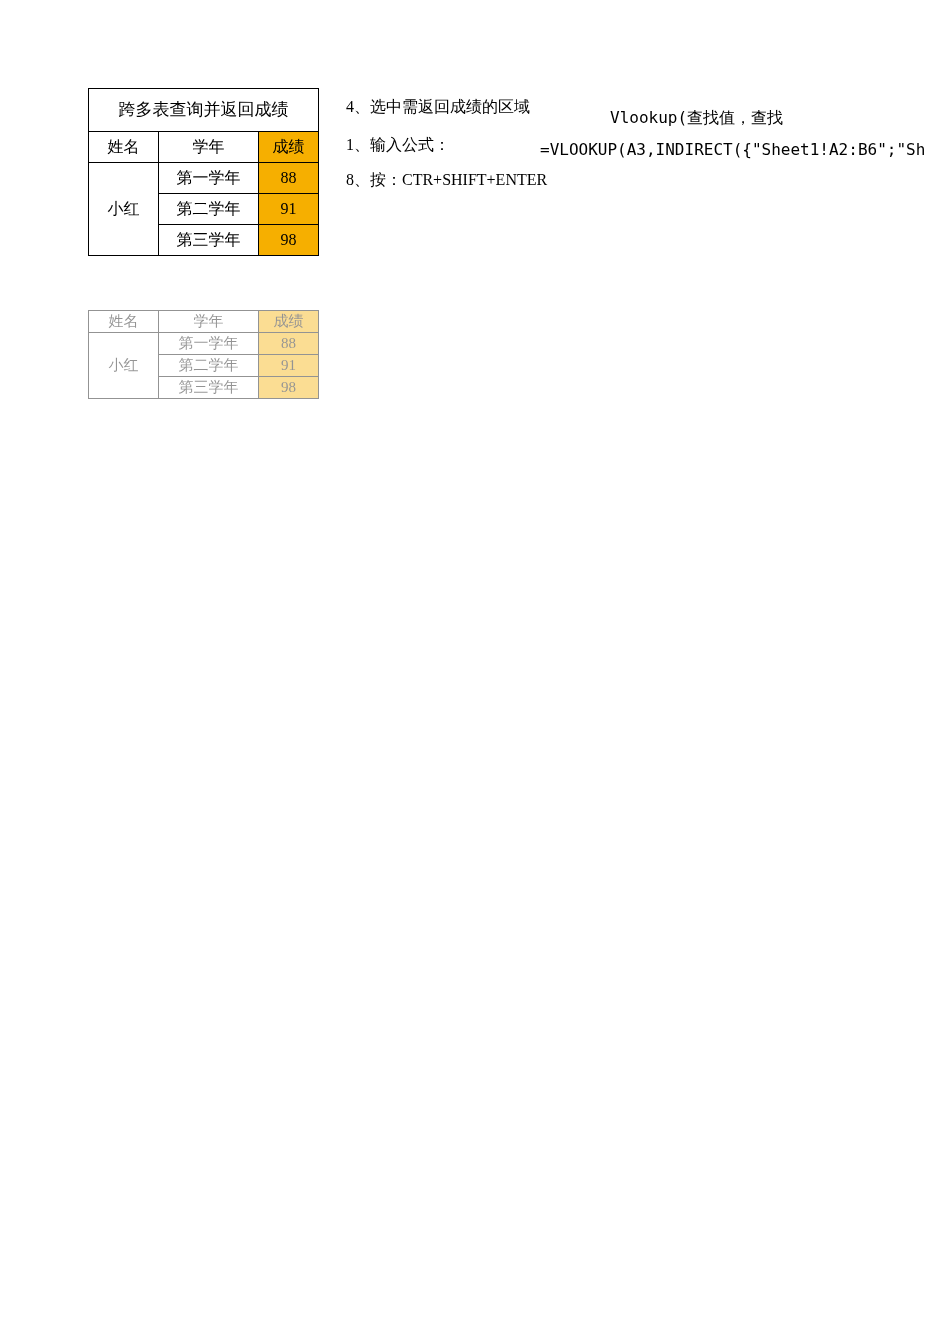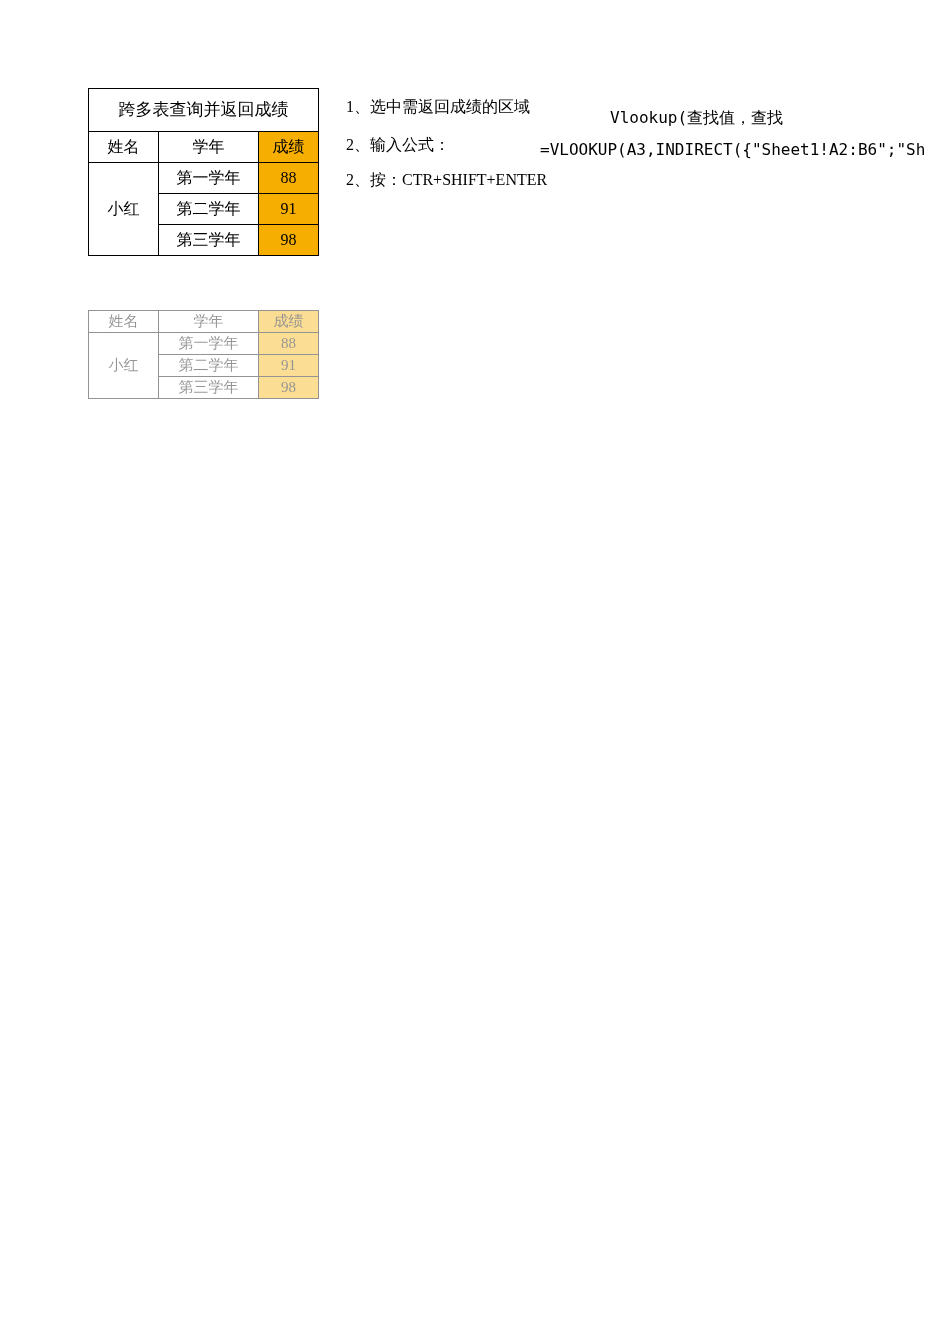--- a/index.html
+++ b/index.html
@@ -122,23 +122,23 @@
       <td class="col-year">第二学年</td>
       <td class="col-score">91</td>
     </tr>
     <tr>
       <td class="col-year">第三学年</td>
       <td class="col-score">98</td>
     </tr>
   </tbody>
     </table>
 
-  <div class="instr instr-1">1、选中需返回成绩的区域</div>
-  <div class="instr instr-2">2、输入公式：</div>
-  <div class="instr instr-3">2、按：CTR+SHIFT+ENTER</div>
+  <div class="instr instr-1">4、选中需返回成绩的区域</div>
+  <div class="instr instr-2">1、输入公式：</div>
+  <div class="instr instr-3">8、按：CTR+SHIFT+ENTER</div>
 
   <div class="vlookup-hint">Vlookup(查找值，查找</div>
   <div class="formula">=VLOOKUP(A3,INDIRECT({"Sheet1!A2:B6";"Sh</div>
 
   <div class="table2-wrap">
     <table class="table2">
       <tbody>
           <tr>
         <td class="col-name">姓名</td>
         <td class="col-year">学年</td>

